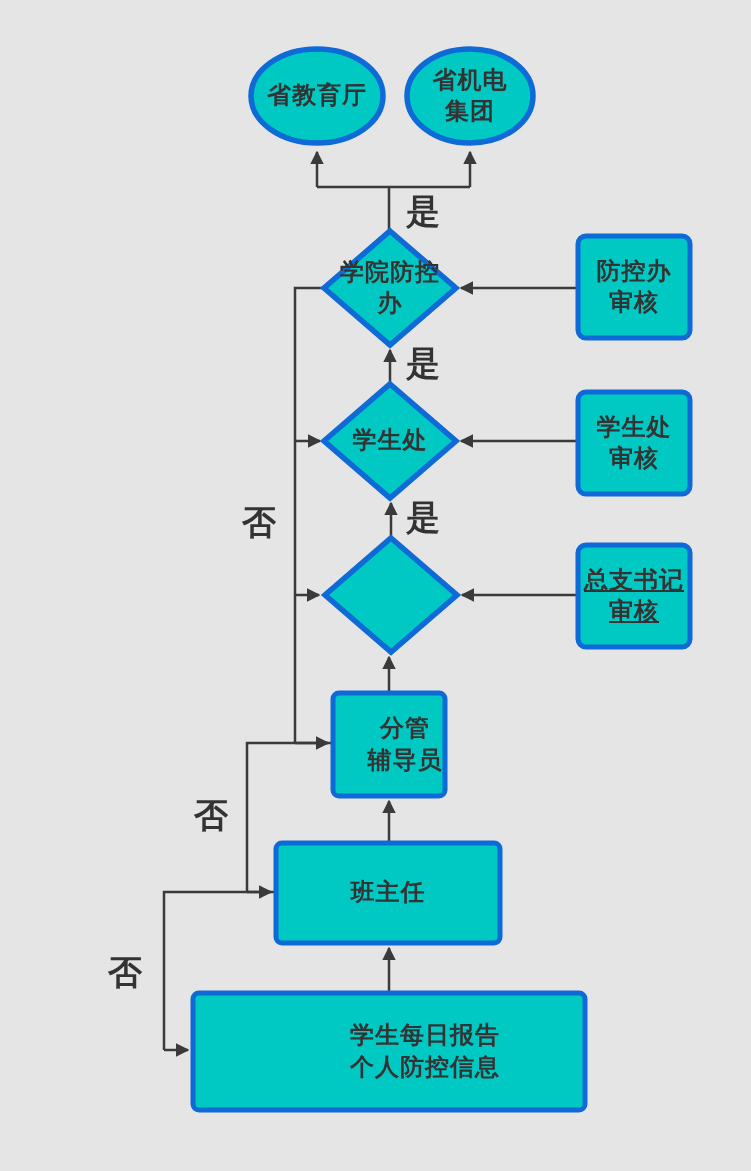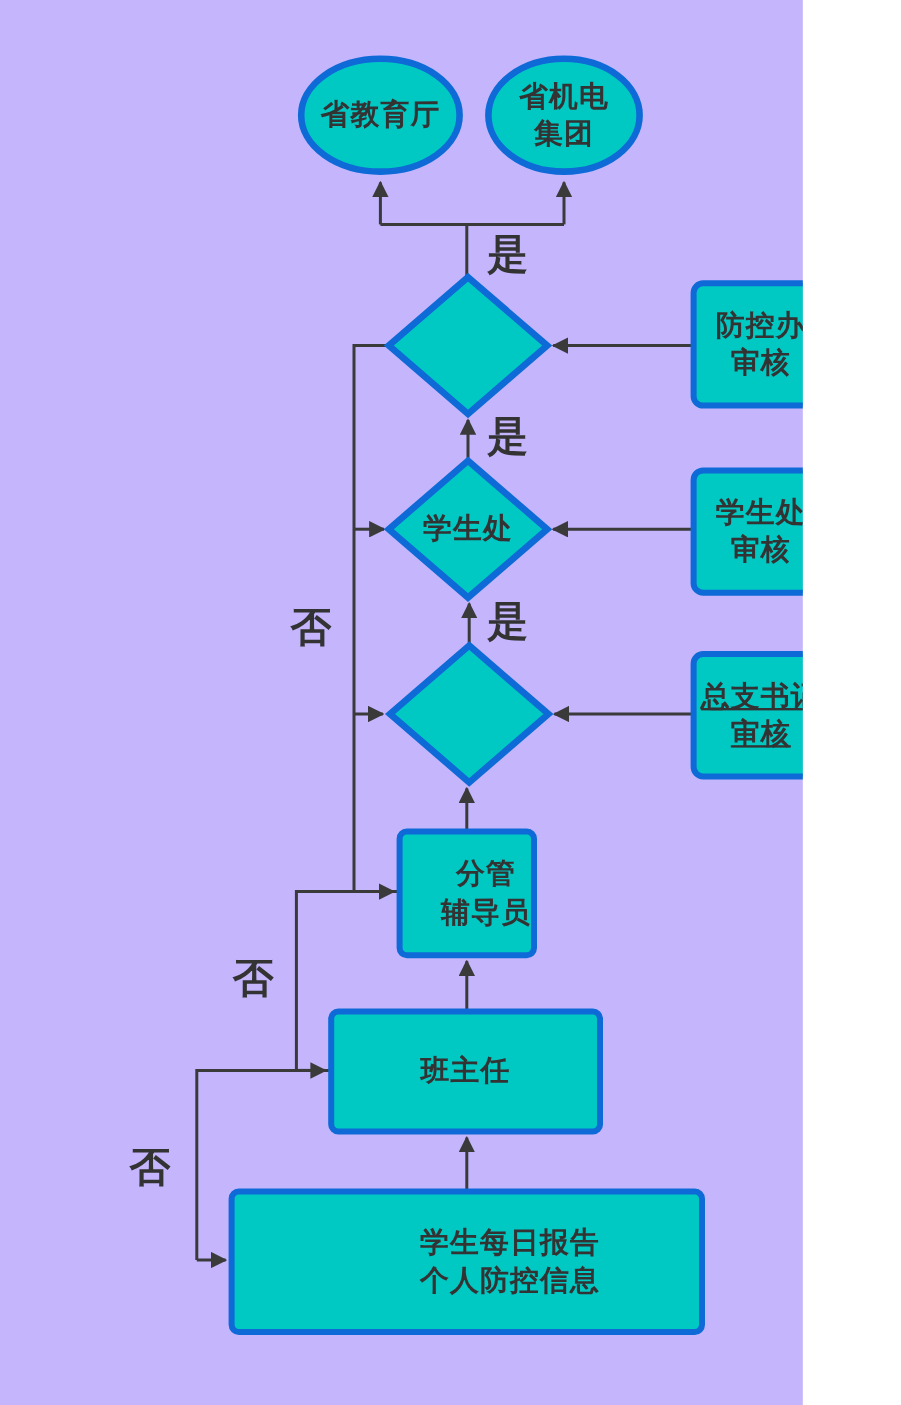--- a/index.html
+++ b/index.html
@@ -1,19 +1,19 @@
 <!DOCTYPE html>
 <html><head>
 <meta charset="utf-8">
 <style>
   html,body{margin:0;padding:0;background:#ffffff;}
   .canvas{
     position:relative;
-    width:669px;height:1171px;
-    background:#c4b5fd;
+    width:751px;height:1171px;
+    background:#e5e5e5;
     font-family:"DejaVu Sans",sans-serif;
     overflow:hidden;
   }
   .layer{position:absolute;left:0;top:0;}
   .node-label{
     position:absolute;
     display:flex;align-items:center;justify-content:center;
     text-align:center;
     white-space:pre-line;
     font-weight:bold;
@@ -80,20 +80,22 @@
 
     <rect class="shape" x="333" y="693" width="112" height="103" rx="6" stroke-width="5"></rect>
     <rect class="shape" x="276" y="843" width="224" height="100" rx="6" stroke-width="5"></rect>
     <rect class="shape" x="193" y="993" width="392" height="117" rx="6" stroke-width="5"></rect>
   </svg>
 
   <div class="node-label" style="left:253px;top:51px;width:128px;height:90px;">省教育厅</div>
   <div class="node-label" style="left:409px;top:51px;width:122px;height:90px;">省机电
 集团</div>
 
+  <div class="node-label" style="left:326px;top:233px;width:128px;height:110px;">学院防控
+办</div>
   <div class="node-label" style="left:326px;top:386px;width:128px;height:110px;">学生处</div>
 
   <div class="node-label" style="left:580px;top:238px;width:108px;height:98px;">防控办
 审核</div>
   <div class="node-label" style="left:580px;top:394px;width:108px;height:98px;">学生处
 审核</div>
   <div class="node-label" style="left:580px;top:547px;width:108px;height:98px;text-decoration:underline;">总支书记
 审核</div>
 
   <div class="node-label" style="left:351px;top:695px;width:108px;height:99px;">分管

